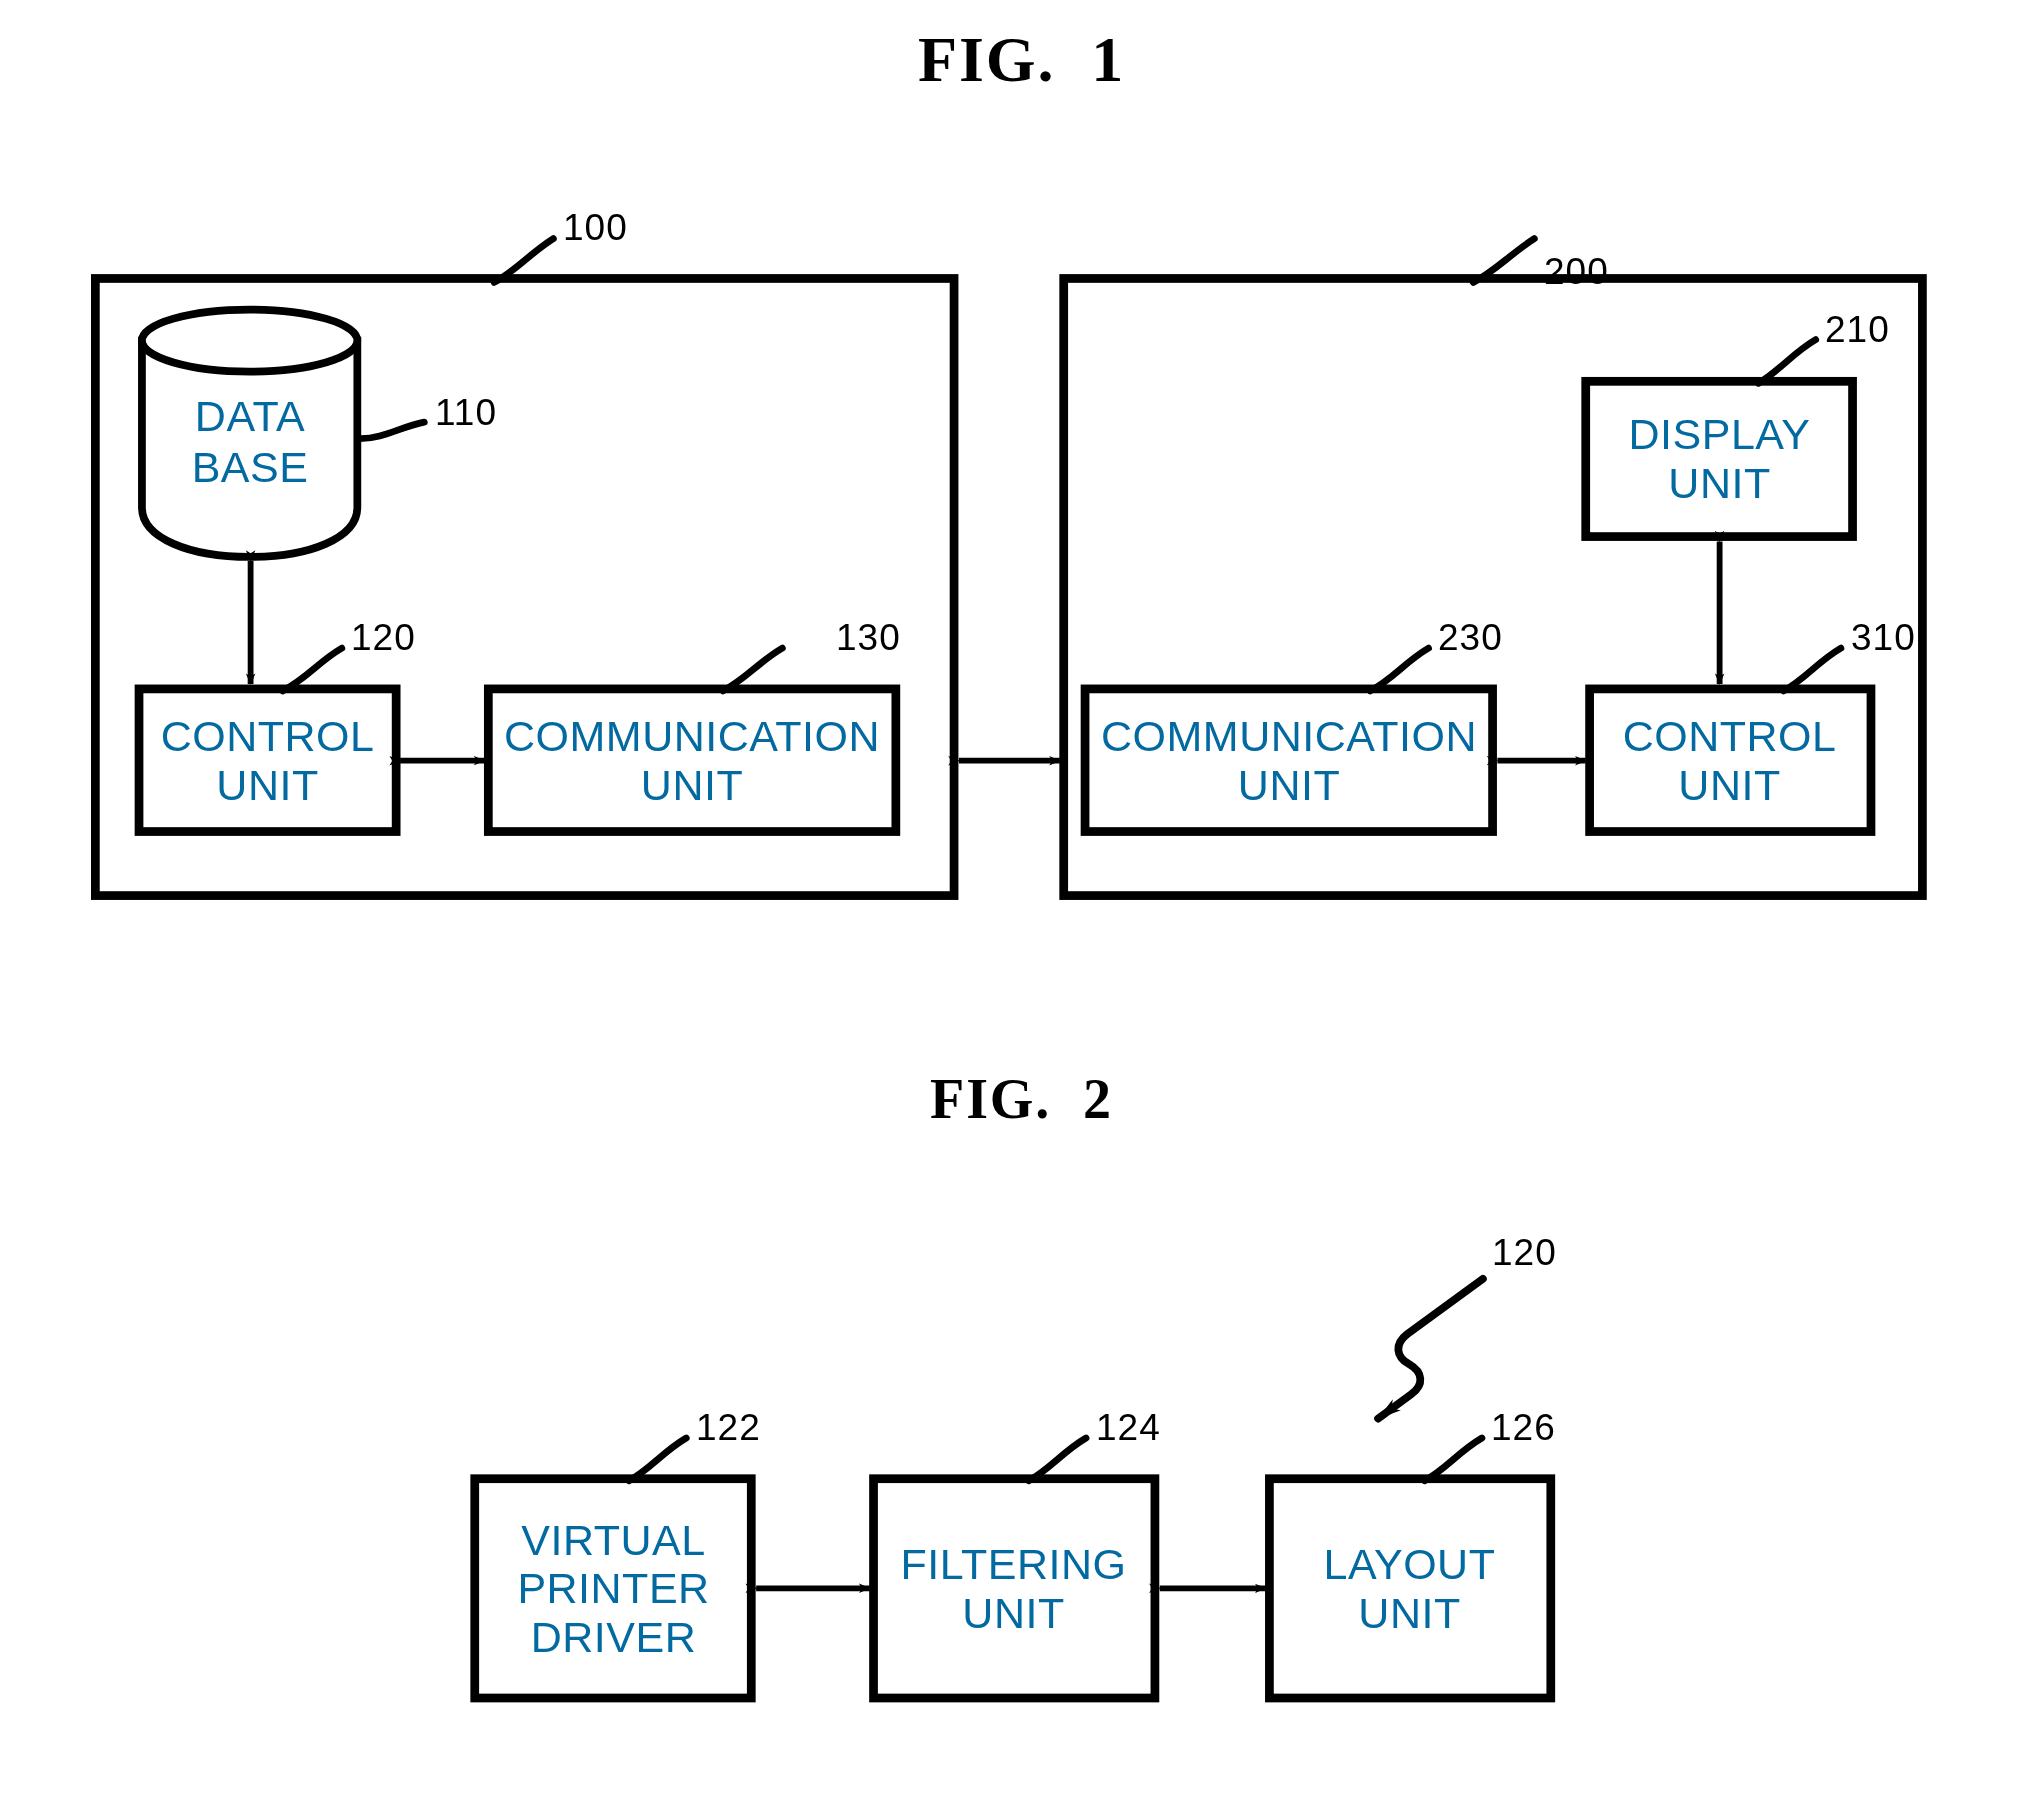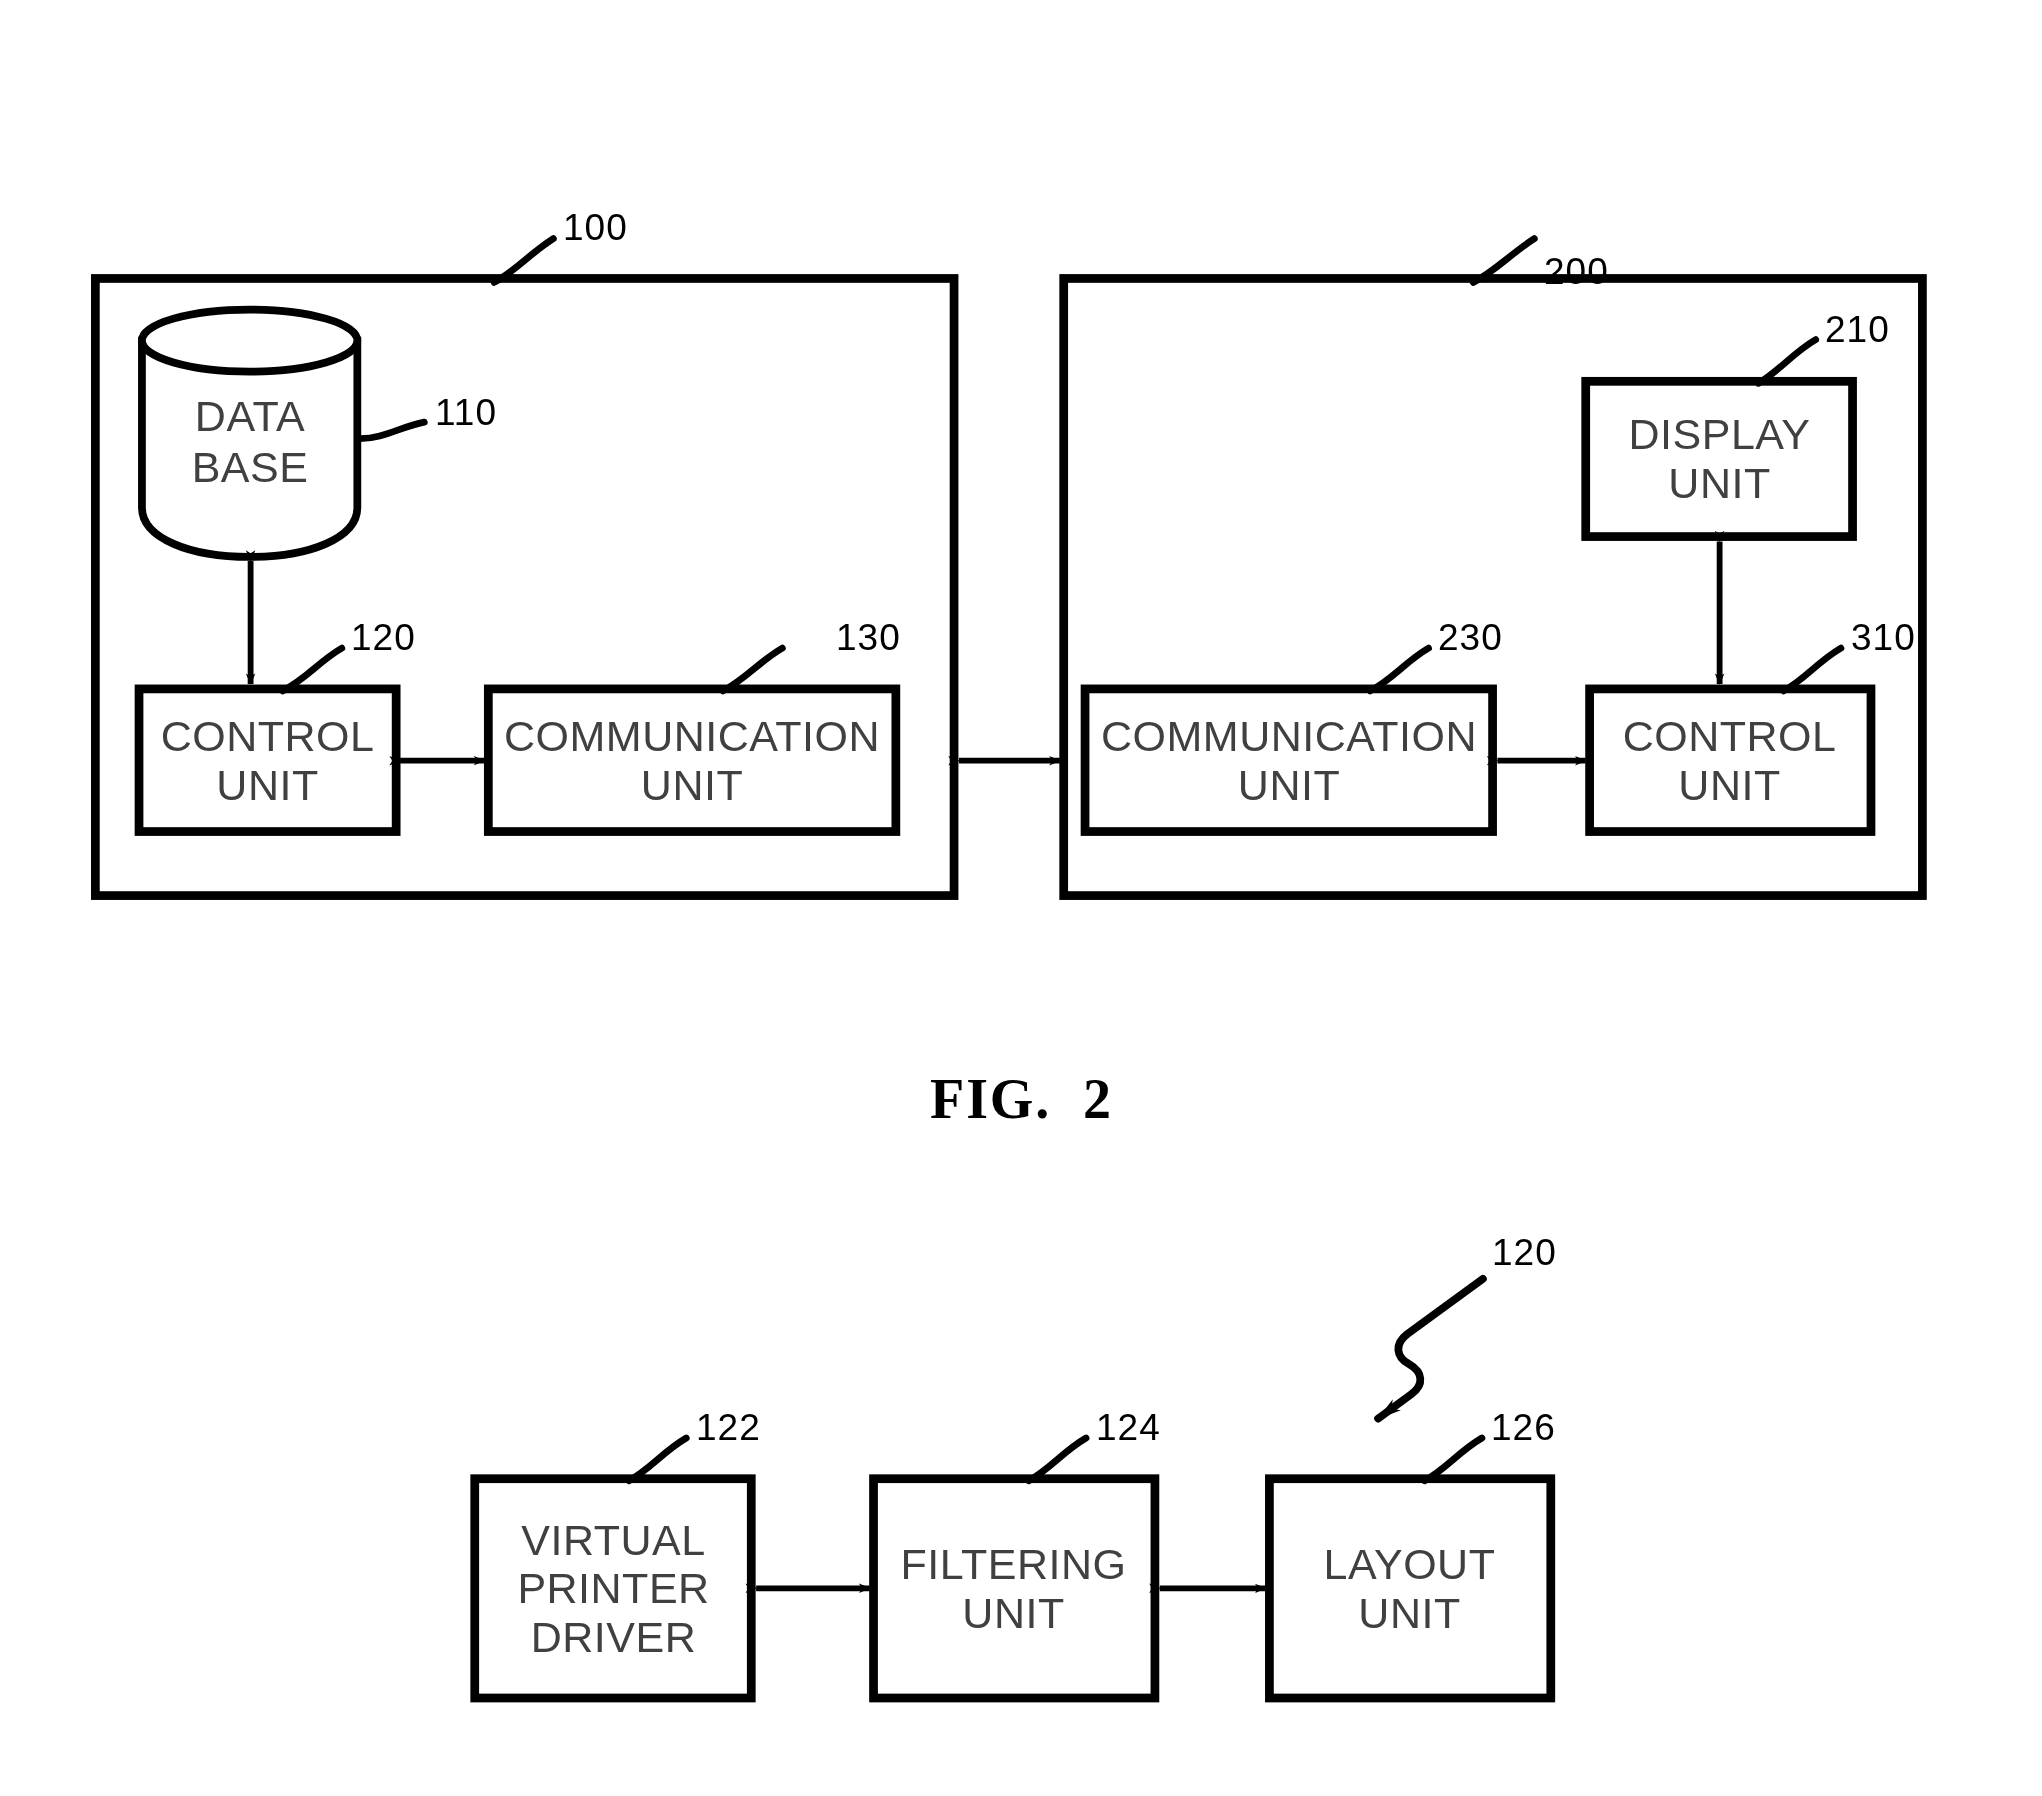--- a/index.html
+++ b/index.html
@@ -50,21 +50,21 @@
     position: absolute;
     display: flex;
     flex-direction: column;
     align-items: center;
     justify-content: center;
     text-align: center;
     font-family: "Liberation Sans", sans-serif;
     font-size: 43px;
     line-height: 1.12;
     letter-spacing: 0.5px;
-    color: #404040;
+    color: #0369a1;
     pointer-events: none;
     white-space: pre;
   }
   .ref-num {
     position: absolute;
     font-family: "Liberation Sans", sans-serif;
     font-size: 37px;
     letter-spacing: 1px;
     color: #000;
     white-space: pre;
@@ -72,20 +72,21 @@
   .db-label {
     font-size: 43px;
     line-height: 1.18;
   }
 </style>
 </head>
 <body>
 
 <div id="page">
 
+  <div class="fig-title" id="fig1-title">FIG.  1</div>
 
   <div class="fig-title" id="fig2-title">FIG.  2</div>
 
   <svg class="svg-layer" viewBox="0 0 2105 1851" xmlns="http://www.w3.org/2000/svg">
     <defs>
       <marker id="ah" markerWidth="13" markerHeight="13" refX="11" refY="5.5" orient="auto" markerUnits="userSpaceOnUse">
         <path d="M0,0.6 L12,5.5 L0,10.4 L3.2,5.5 Z" fill="#000"></path>
       </marker>
       <marker id="ah-start" markerWidth="13" markerHeight="13" refX="11" refY="5.5" orient="auto" markerUnits="userSpaceOnUse">
         <path d="M0,0.6 L12,5.5 L0,10.4 L3.2,5.5 Z" fill="#000"></path>

